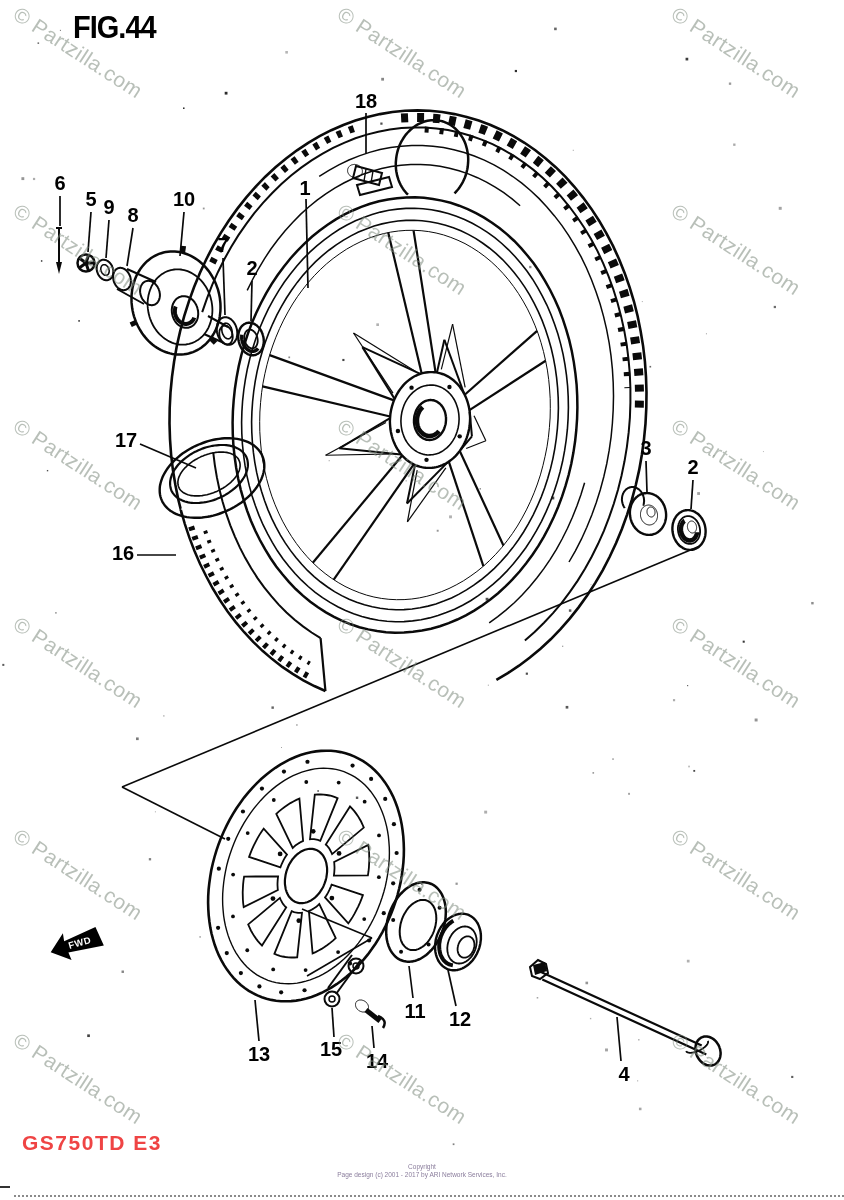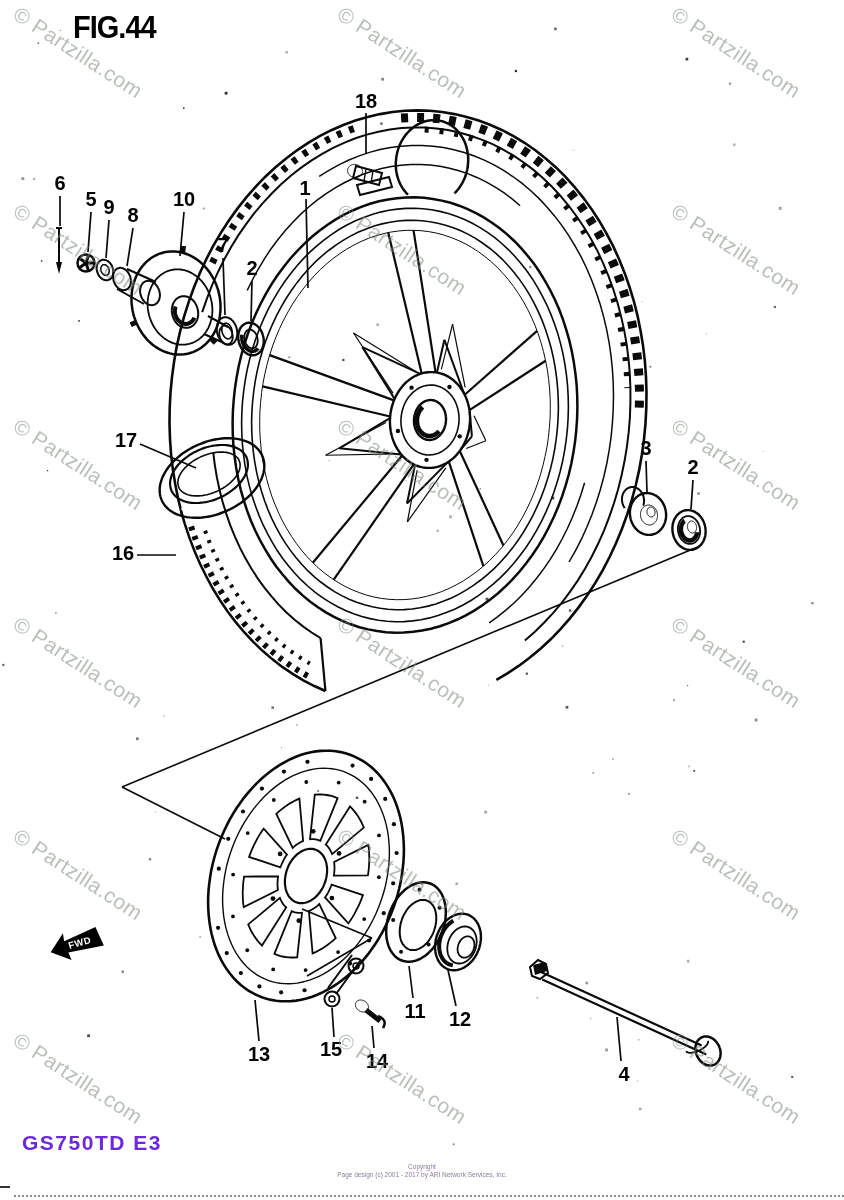--- a/index.html
+++ b/index.html
@@ -2,21 +2,21 @@
 <html><head>
 <meta charset="utf-8">
 <style>
   html,body{margin:0;padding:0;background:#ffffff;}
   .page{position:relative;width:844px;height:1200px;background:#fff;overflow:hidden;
         font-family:"Liberation Sans",sans-serif;}
   svg#diagram{position:absolute;left:0;top:0;}
   .fig-title{position:absolute;left:73px;top:10px;font-size:29px;font-weight:bold;
              letter-spacing:-1px;color:#000;transform:scaleY(1.08);transform-origin:0 0;}
   .model-code{position:absolute;left:22px;top:1131px;font-size:21px;font-weight:bold;
-              letter-spacing:1.5px;color:#6d28d9;}
+              letter-spacing:1.5px;color:#ef4444;}
   .watermark{position:absolute;color:rgba(125,138,125,0.55);font-size:21px;
              transform:rotate(33deg);transform-origin:0 0;white-space:nowrap;
              pointer-events:none;letter-spacing:0.5px;}
   .footer{position:absolute;left:0;top:1163px;width:844px;text-align:center;
           font-size:6.5px;line-height:8px;color:#8a7d9c;}
   .dotted-line{position:absolute;left:14px;top:1195px;width:830px;border-top:2px dotted #8a8a8a;}
   .edge-tick{position:absolute;left:0;top:1186px;width:10px;height:2px;background:#333;}
   svg text.callout{font-weight:bold;font-size:20px;fill:#000;}
   svg .ink{stroke:#0a0a0a;fill:none;}
 </style>

